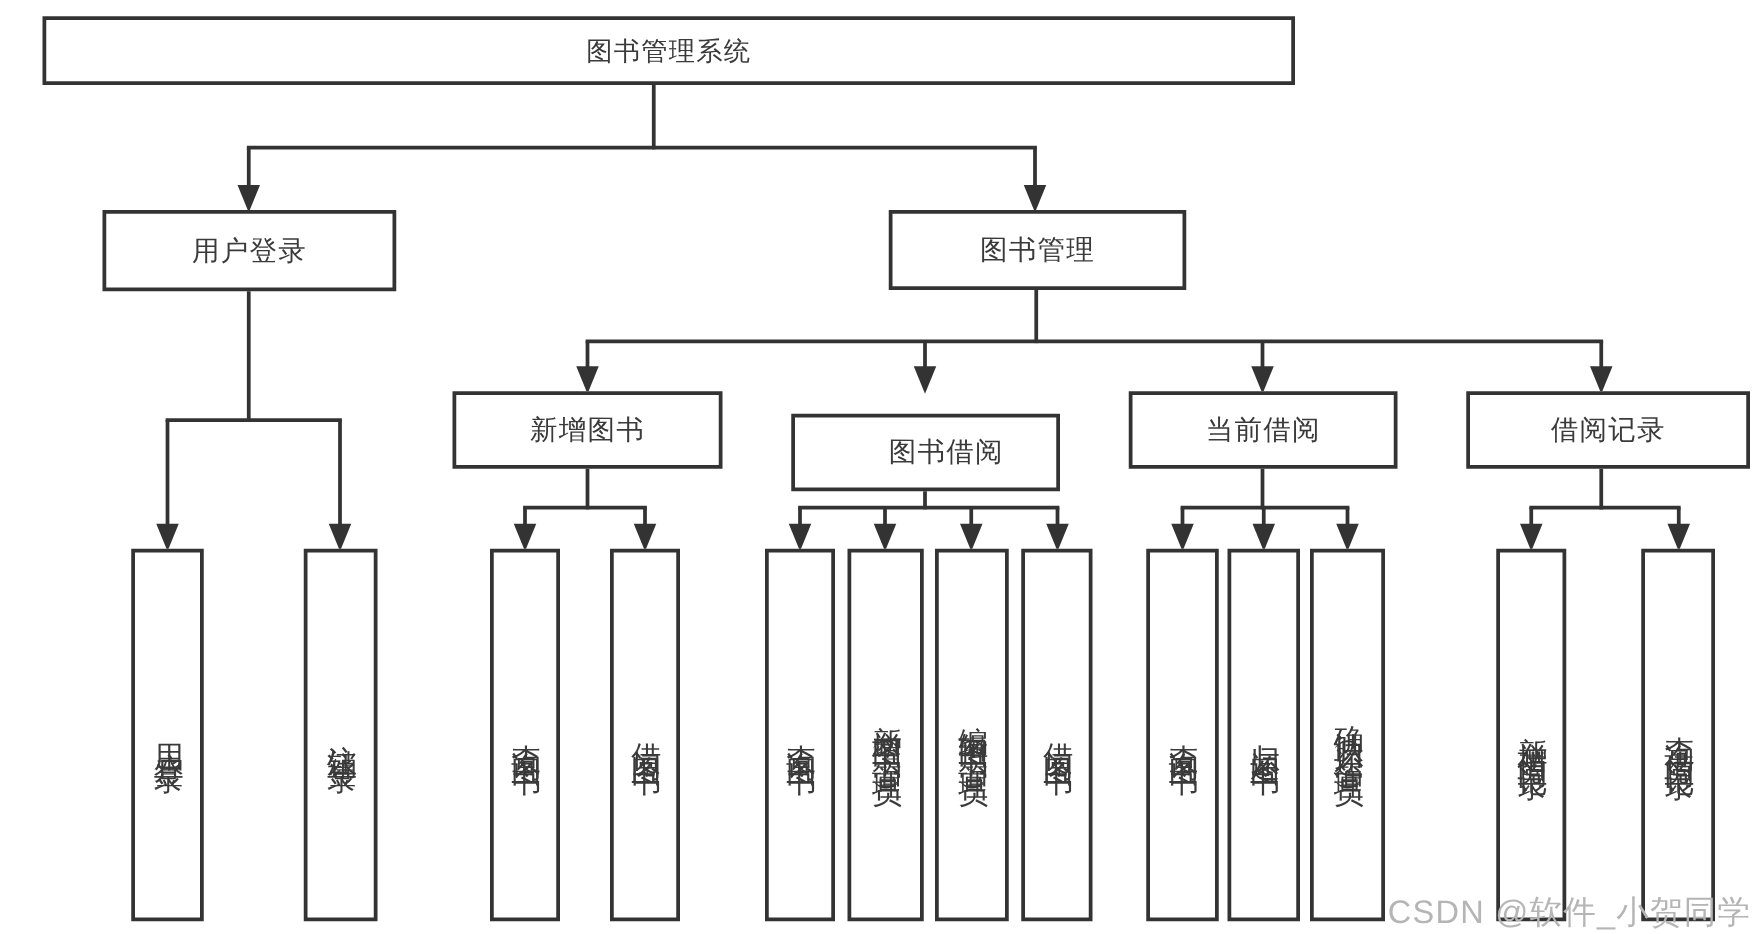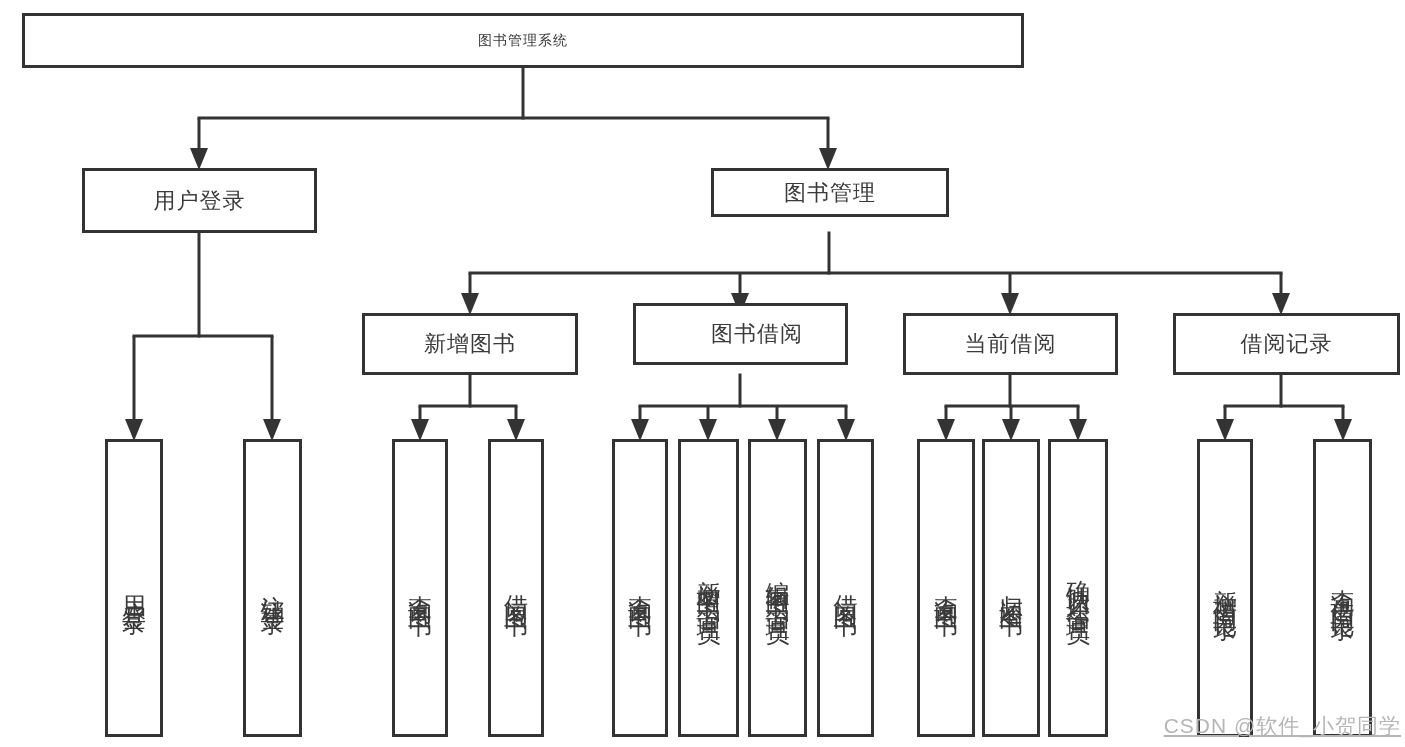--- a/index.html
+++ b/index.html
@@ -23,38 +23,37 @@
     border: 3px solid #333333;
     background: #ffffff;
     color: #3a3a3a;
     display: flex;
     align-items: center;
     justify-content: center;
     z-index: 2;
     text-align: center;
   }
   .hbox { font-size: 22px; letter-spacing: 1px; }
-  .root-box { font-size: 14px; letter-spacing: 1px; }
+  .root-box { font-size: 21px; letter-spacing: 1px; margin-left: 12px; }
   .vbox {
     writing-mode: vertical-rl;
     text-orientation: mixed;
     font-size: 24px;
     letter-spacing: 6px;
     line-height: 1;
   }
   .watermark {
     position: absolute;
     top: 712px;
     right: 4px;
     z-index: 3;
-    font-size: 21px;
+    font-size: 26px;
     color: #b5b5b5;
     letter-spacing: 1px;
     white-space: nowrap;
-    text-decoration: underline;
   }
   line, path { stroke: #333333; stroke-width: 3; fill: none; }
   polygon { fill: #333333; stroke: none; }
 </style>
 </head>
 <body>
 
 <div class="stage">
 
   <svg class="connectors" viewBox="0 0 1405 747" xmlns="http://www.w3.org/2000/svg">
@@ -120,24 +119,24 @@
       <line x1="1225" y1="406" x2="1225" y2="423"></line>
         <polygon points="1216,419 1234,419 1225,441"></polygon>
       <line x1="1343" y1="406" x2="1343" y2="423"></line>
         <polygon points="1334,419 1352,419 1343,441"></polygon>
     </g>
   </svg>
 
   <div class="node hbox root-box" style="left:22px; top:13px; width:1002px; height:55px;">图书管理系统</div>
 
   <div class="node hbox" style="left:82px; top:168px; width:235px; height:65px;">用户登录</div>
-  <div class="node hbox" style="left:711px; top:168px; width:238px; height:49px;">图书管理</div>
+  <div class="node hbox" style="left:711px; top:168px; width:238px; height:64px;">图书管理</div>
 
   <div class="node hbox" style="left:362px; top:313px; width:216px; height:62px;">新增图书</div>
-  <div class="node hbox" style="left:633px; top:303px; width:215px; height:62px;padding-left:33px;">图书借阅</div>
+  <div class="node hbox" style="left:633px; top:331px; width:215px; height:62px;padding-left:33px;">图书借阅</div>
   <div class="node hbox" style="left:903px; top:313px; width:215px; height:62px;">当前借阅</div>
   <div class="node hbox" style="left:1173px; top:313px; width:227px; height:62px;">借阅记录</div>
 
   <div class="node vbox" style="left:105px; top:439px; width:58px; height:298px;">用户登录</div>
   <div class="node vbox" style="left:243px; top:439px; width:59px; height:298px;">注销登录</div>
 
   <div class="node vbox" style="left:392px; top:439px; width:56px; height:298px;">查询图书</div>
   <div class="node vbox" style="left:488px; top:439px; width:56px; height:298px;">借阅图书</div>
 
   <div class="node vbox" style="left:612px; top:439px; width:56px; height:298px;">查询图书</div>

